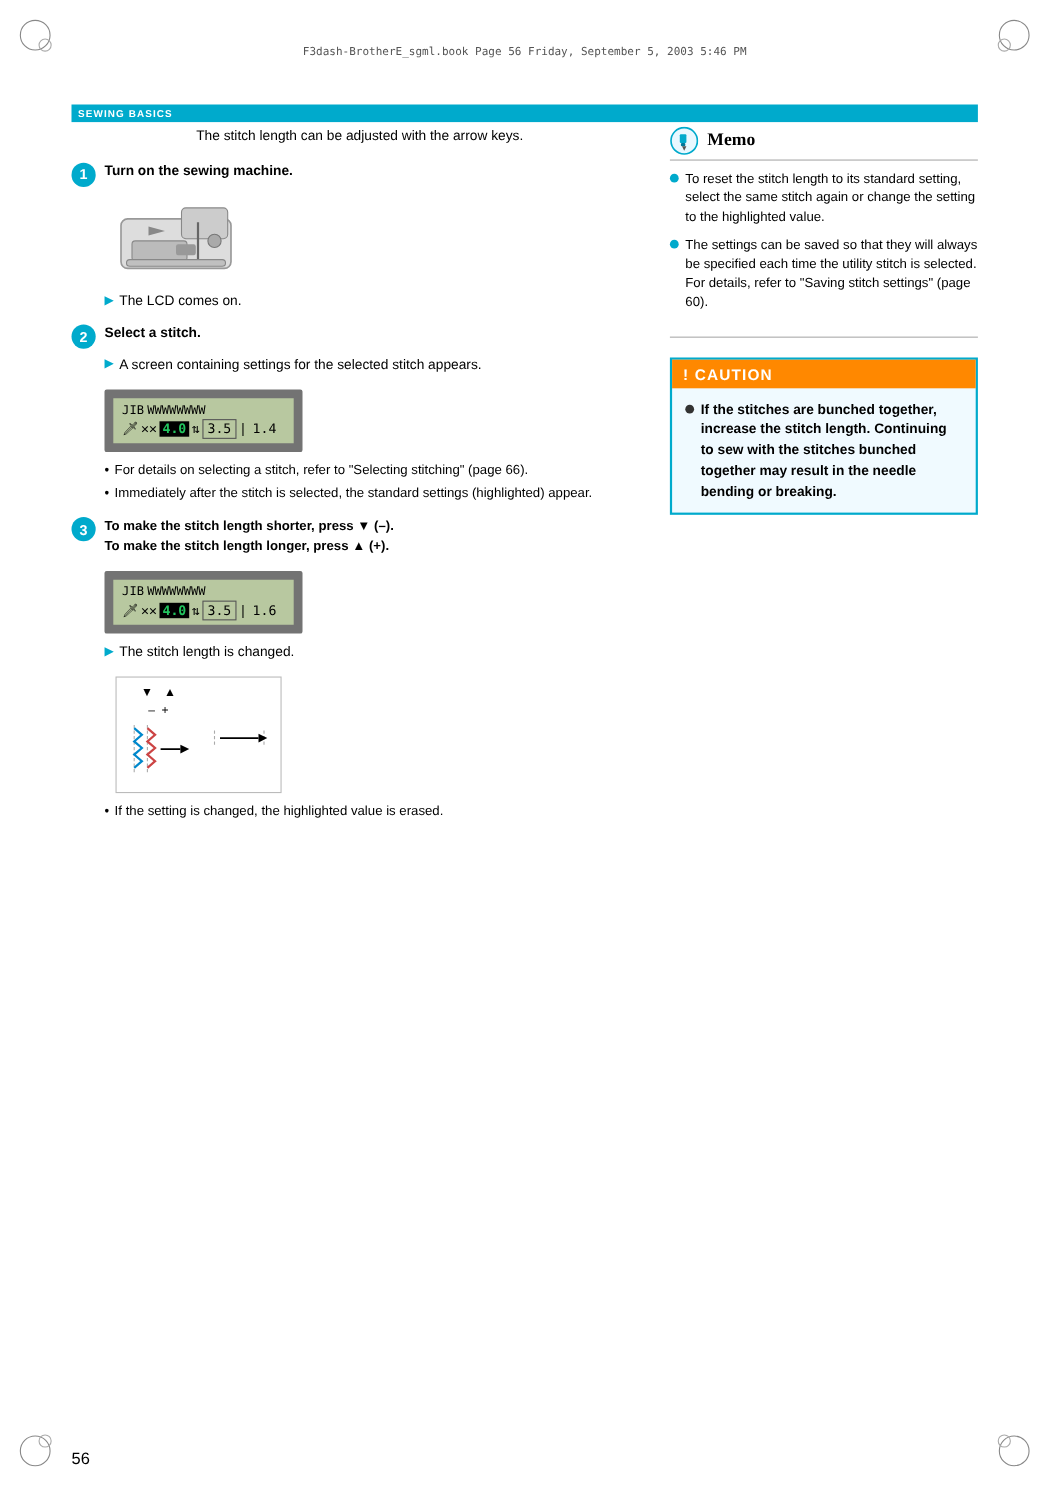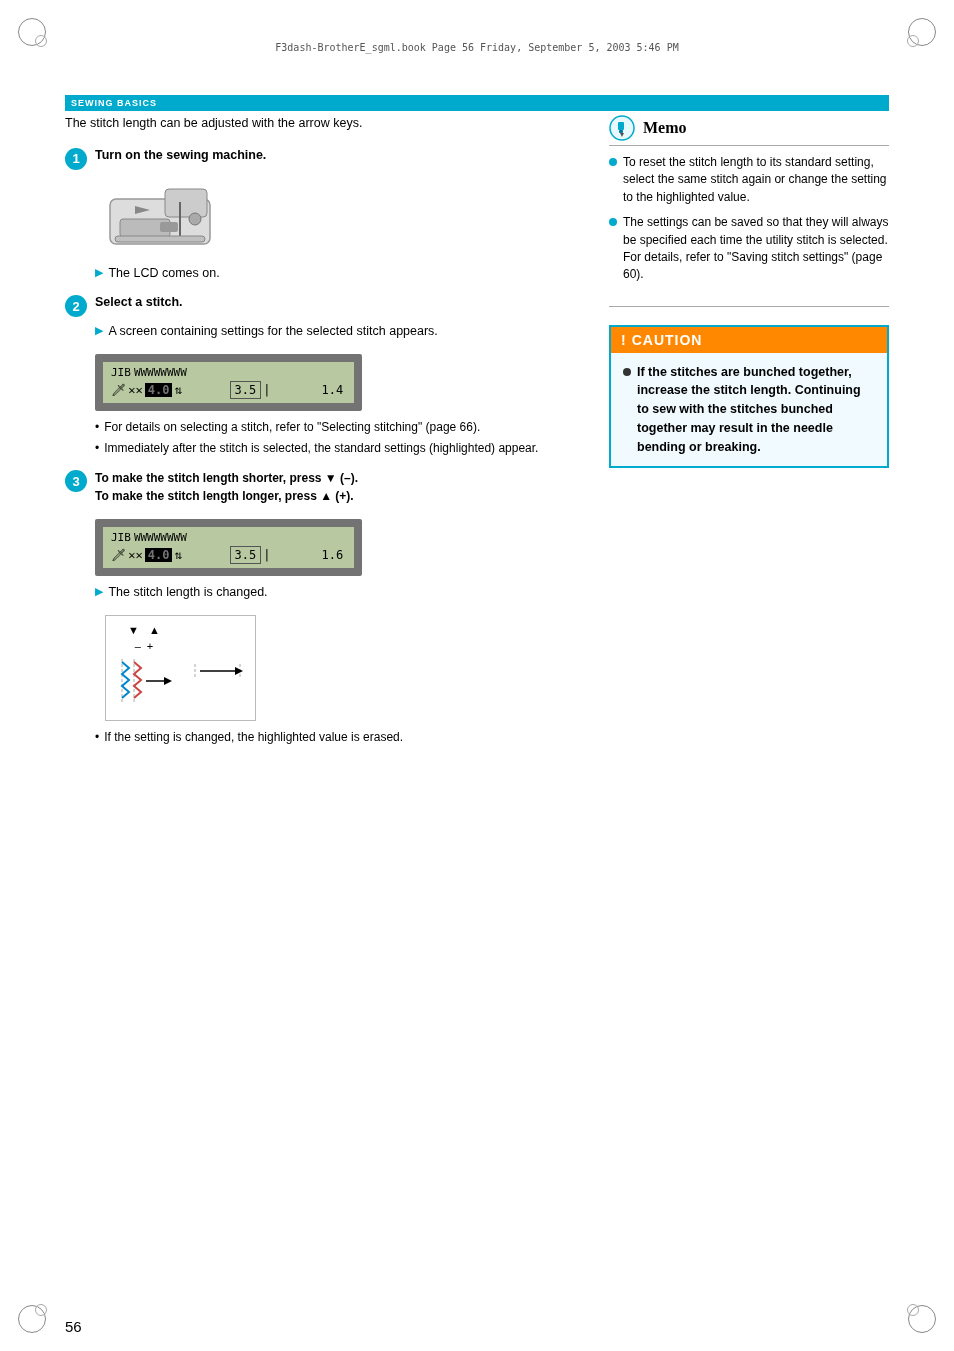--- a/index.html
+++ b/index.html
@@ -146,20 +146,21 @@
       height: 0;
       border-top: 18px solid transparent;
       border-bottom: 18px solid transparent;
       border-left: 14px solid #666;
     }
 
     .intro-text {
       font-size: 12.5px;
       margin-bottom: 14px;
       line-height: 1.4;
+      text-align: center;
     }
 
     
     .step {
       margin-bottom: 12px;
     }
 
     .step-header {
       display: flex;
       align-items: flex-start;
@@ -247,27 +248,26 @@
     }
     .lcd-row2 {
       display: flex;
       align-items: center;
       gap: 2px;
       font-size: 12px;
       margin-top: 2px;
     }
     .lcd-highlight {
       background: #000;
-      color: #737373;
+      color: #22c55e;
       padding: 0 3px;
       font-weight: bold;
     }
     .lcd-normal {
       padding: 1px 3px;
-      margin-left: 46px;
     }
     .lcd-val {
       border: 1px solid #555;
       padding: 1px 4px;
     }
 
     
     .machine-img {
       width: 120px;
       height: 70px;

